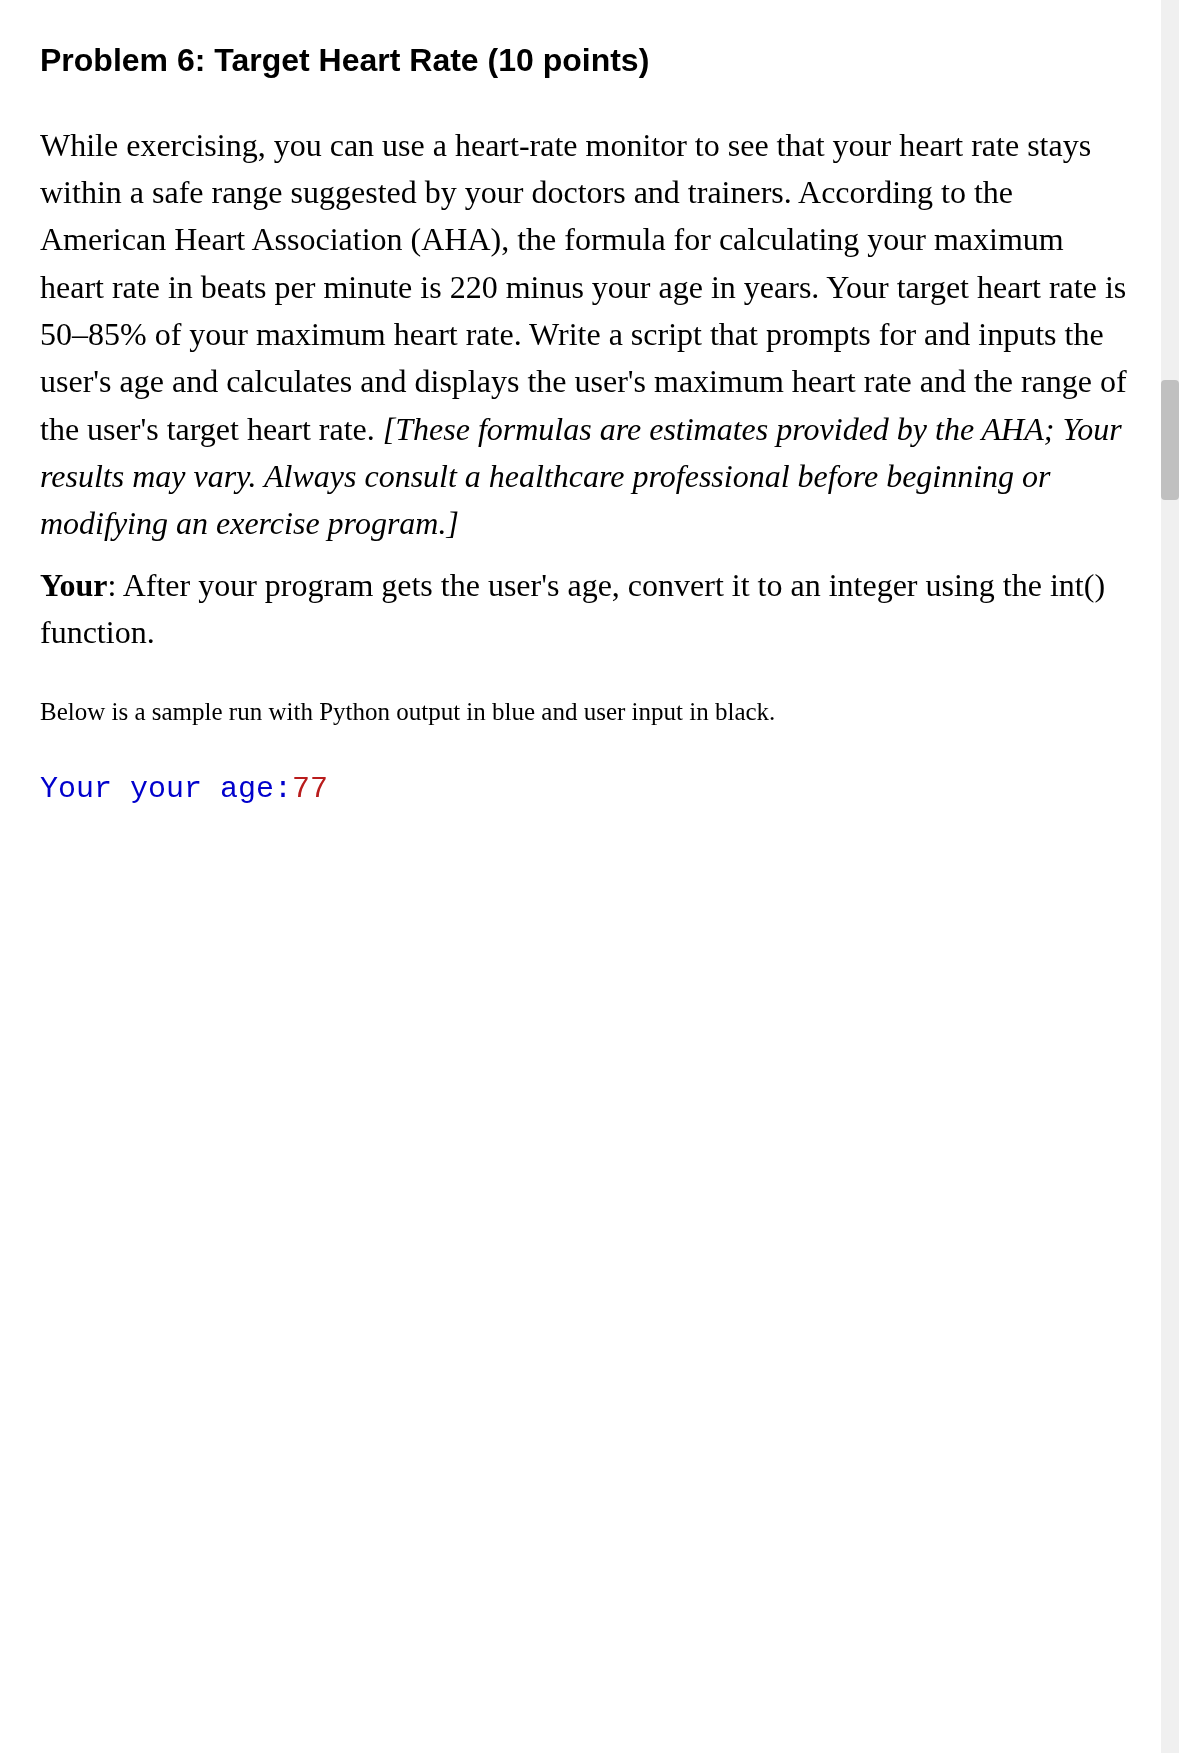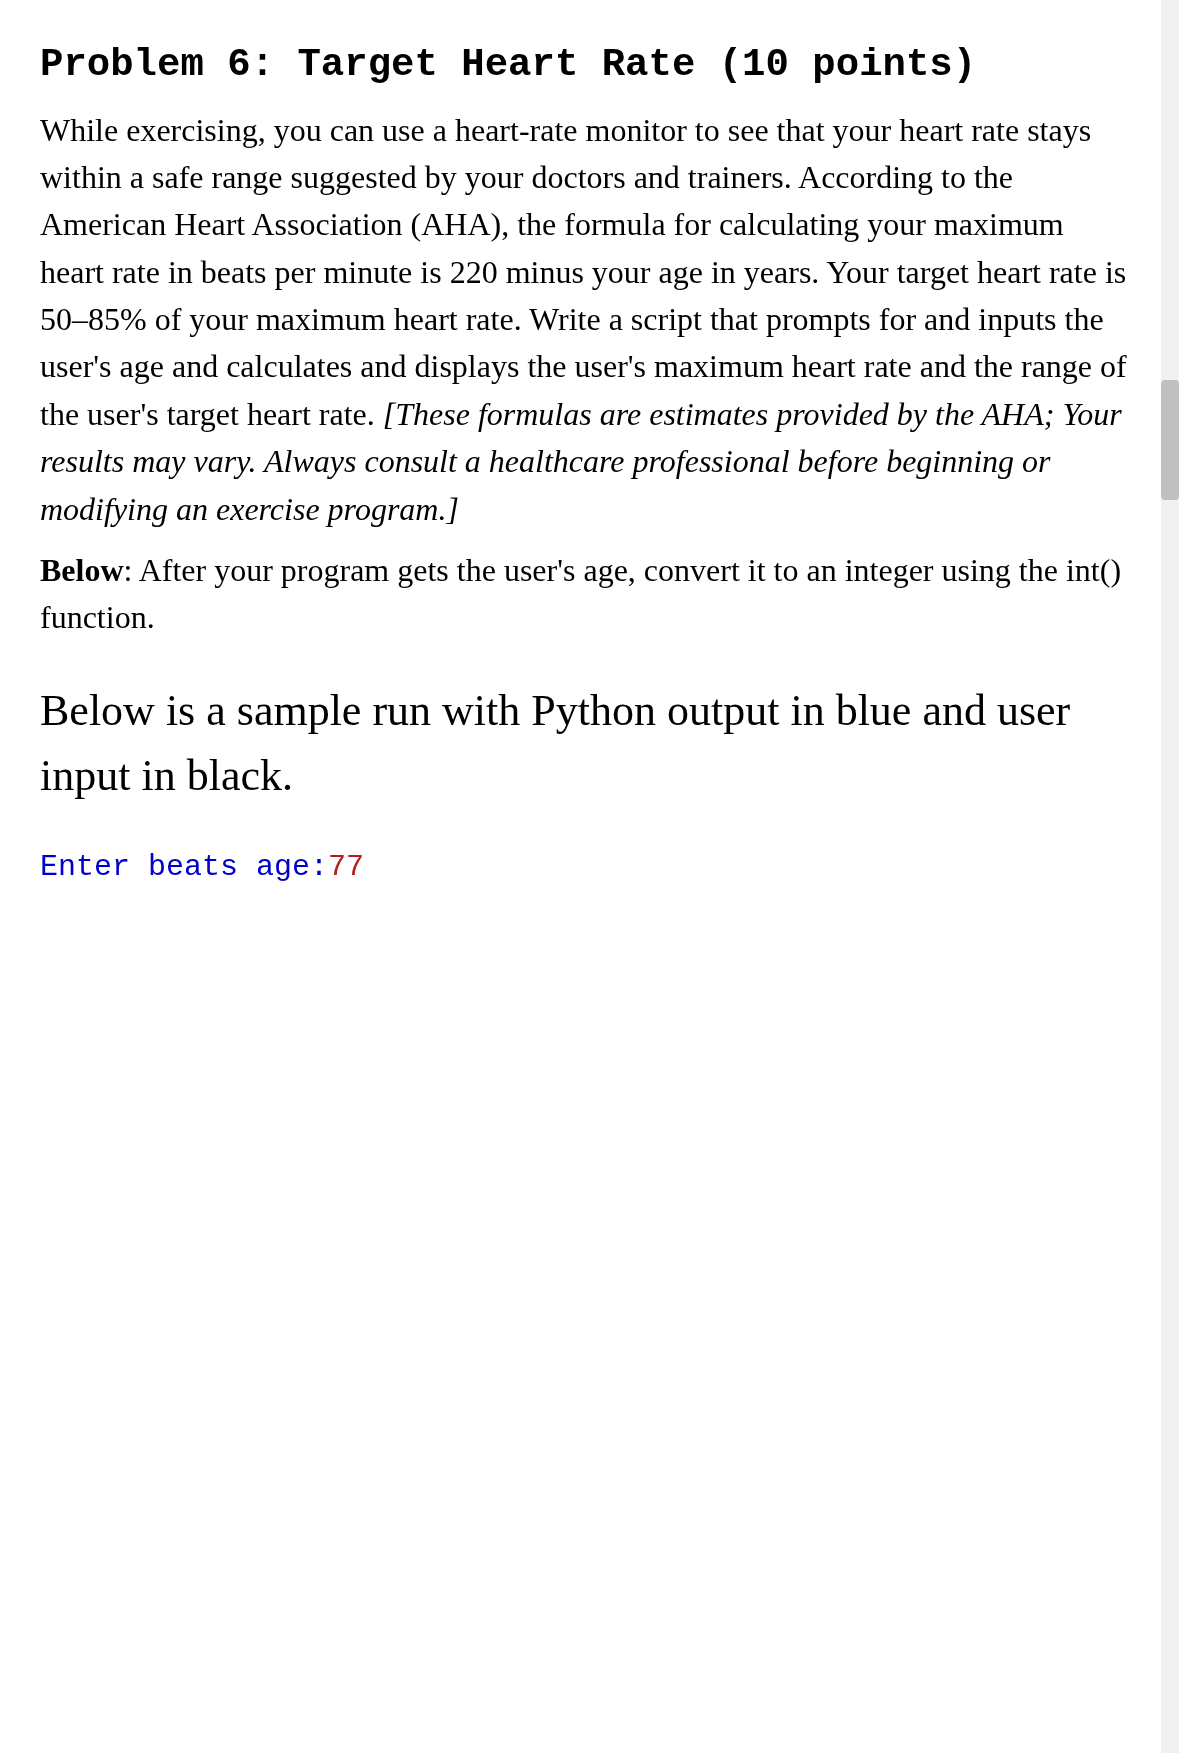--- a/index.html
+++ b/index.html
@@ -33,24 +33,24 @@
       position: absolute;
       right: 0;
       top: 380px;
       width: 18px;
       height: 120px;
       background-color: #c0c0c0;
       border-radius: 4px;
     }
 
     h1 {
-      font-size: 39px;
+      font-size: 32px;
       font-weight: bold;
-      font-family: Liberation Mono, monospace;
-      margin-bottom: 16px;
+      font-family: Liberation Sans, sans-serif;
+      margin-bottom: 40px;
       line-height: 1.3;
     }
 
     .body-text {
       font-size: 32px;
       line-height: 1.48;
       margin-bottom: 14px;
       font-family: Georgia, 'Times New Roman', serif;
     }
 
@@ -63,21 +63,21 @@
       line-height: 1.48;
       margin-bottom: 36px;
       font-family: Georgia, 'Times New Roman', serif;
     }
 
     .hint-bold {
       font-weight: bold;
     }
 
     .sample-run-section {
-      font-size: 44px;
+      font-size: 25px;
       line-height: 1.48;
       margin-bottom: 36px;
       font-family: Georgia, 'Times New Roman', serif;
     }
 
     .code-output {
       font-family: 'Courier New', Courier, monospace;
       font-size: 30px;
       color: #0000cc;
       line-height: 1.55;
@@ -98,22 +98,22 @@
 </div>
 
 <h1>Problem 6: Target Heart Rate (10 points)</h1>
 
 <p class="body-text">
   <span>While exercising, you can use a heart-rate monitor to see that your heart rate stays within a safe range suggested by your doctors and trainers. According to the American Heart Association (AHA), the formula for calculating your maximum heart rate in beats per minute is 220 minus your age in years. Your target heart rate is 50–85% of your maximum heart rate. Write a script that prompts for and inputs the user's age and calculates and displays the user's maximum heart rate and the range of the user's target heart rate.</span>
   <span class="italic-text"> <span>[These formulas are estimates provided by the AHA; Your results may vary. Always consult a healthcare professional before beginning or modifying an exercise program.]</span></span>
 </p>
 
 <p class="hint-section">
-  <span class="hint-bold">Below</span><span>: After your program gets the user's age, convert it to an integer using the int() function.</span>
+  <span class="hint-bold">Your</span><span>: After your program gets the user's age, convert it to an integer using the int() function.</span>
 </p>
 
 <p class="sample-run-section">Below is a sample run with Python output in blue and user input in black.</p>
 
 <div class="code-output">
   <div>
-    <span>Enter beats age:</span><span class="user-input">77</span>
+    <span>Your your age:</span><span class="user-input">77</span>
   </div>
 </div>
 
 </body></html>

